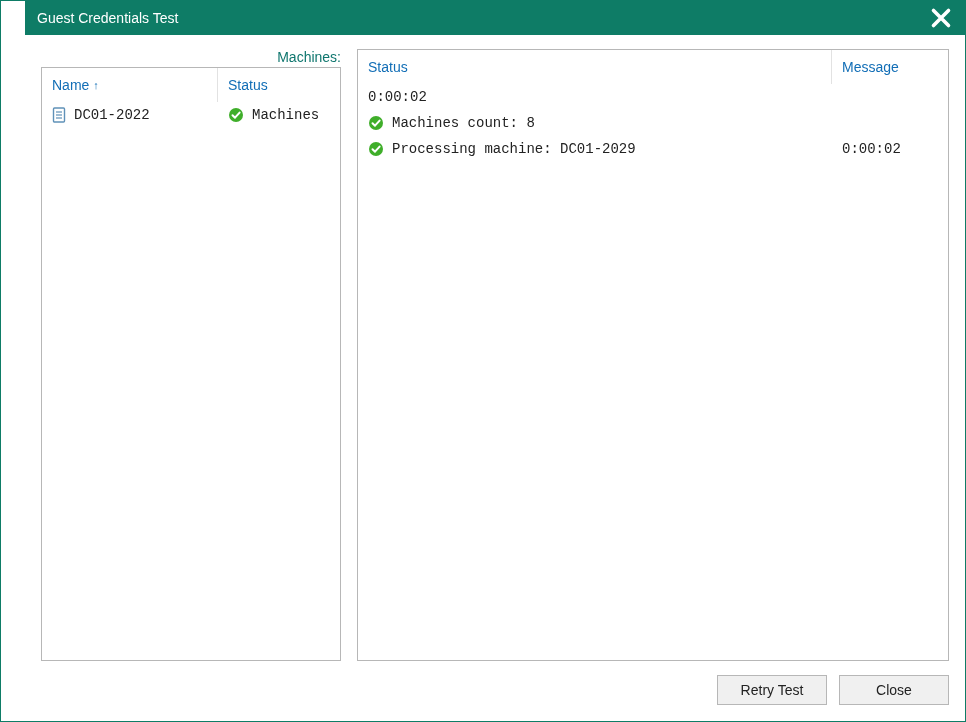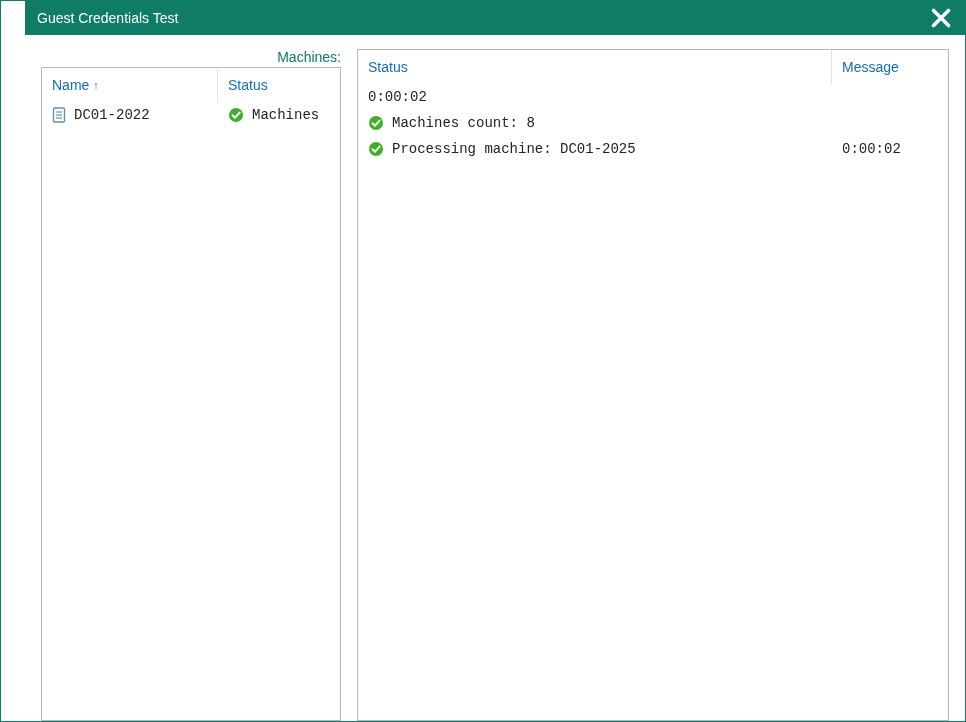--- a/index.html
+++ b/index.html
@@ -252,27 +252,31 @@
           </div>
 
           <div class="row">
             <div class="cell l-msg">
               <span class="icon-success">
                 <svg viewBox="0 0 16 16">
                     <circle cx="8" cy="8" r="7" fill="#3fae2a"></circle>
                     <path d="M4.5 8.2 L7 10.7 L11.6 5.6" fill="none" stroke="#ffffff" stroke-width="2" stroke-linecap="round" stroke-linejoin="round"></path>
                   </svg>
               </span>
-              <span>Processing machine: DC01-2025</span>
+              <span>Processing machine: DC01-2029</span>
             </div>
             <div class="cell l-dur">
               <span>0:00:02</span>
             </div>
           </div>
 
         </div>
       </div>
     </div>
 
   </div>
 
+  <div class="button-bar">
+    <button class="win">Retry Test</button>
+    <button class="win">Close</button>
+  </div>
 
 </div>
 
 </body></html>

